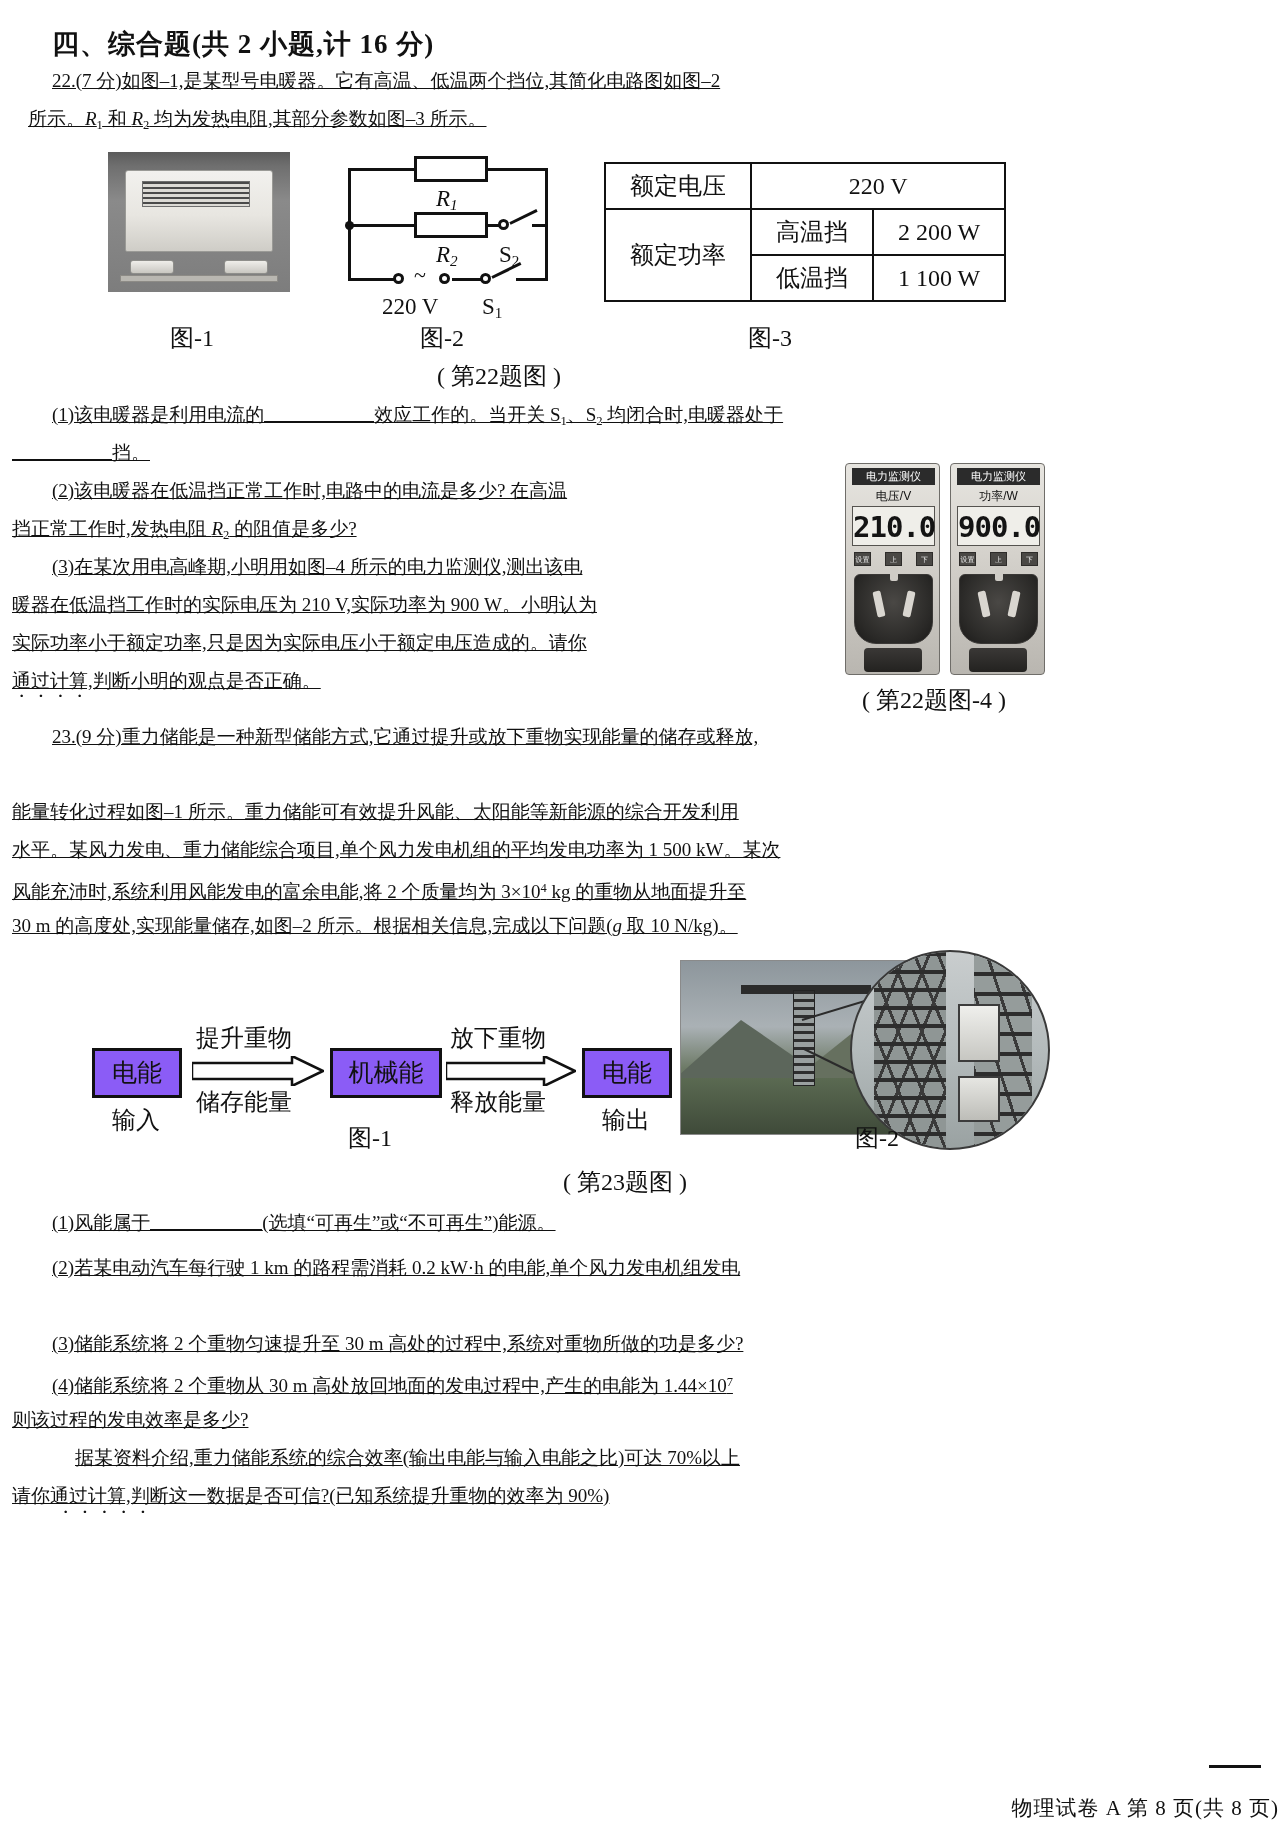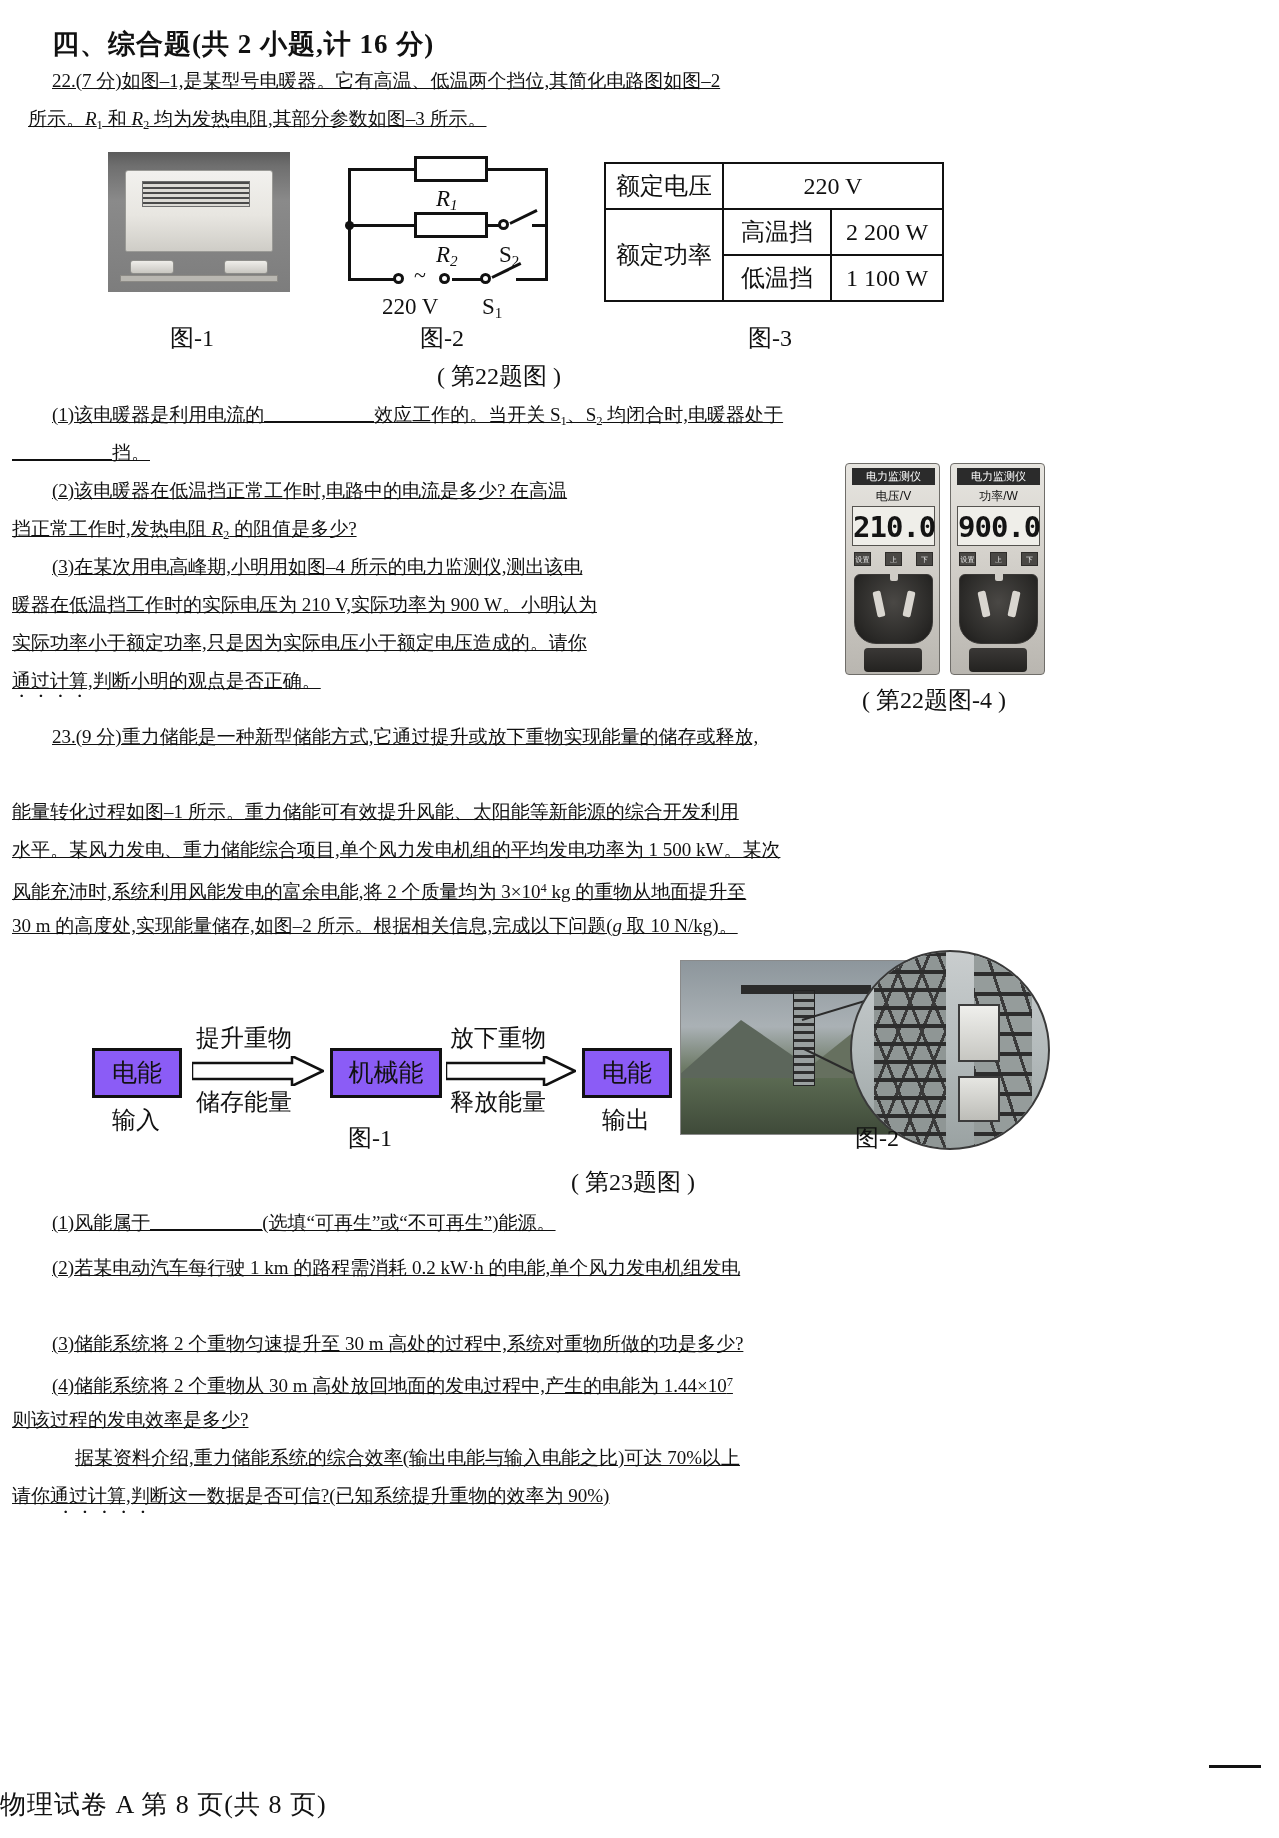--- a/index.html
+++ b/index.html
@@ -96,21 +96,21 @@
   .lbl-up { position:absolute; font-size:23px; }
 
   
   .spec-table {
     position:absolute; left:604px; top:162px;
     border-collapse: collapse;
     font-size: 24px;
   }
   .spec-table td {
     border: 2px solid #111;
-    padding: 6px 10px;
+    padding: 6px 24px;
     text-align:center;
     white-space: nowrap;
     height: 42px;
   }
   .spec-table td.lbl-cell { width: 118px; }
   .spec-table td.mode-cell { width: 108px; }
   .spec-table td.val-cell { width: 112px; }
 
   
   .meters { position:absolute; left:845px; top:463px; width:200px; height:248px; }
@@ -249,21 +249,21 @@
   }
   .block-w2 {
     position:absolute; left:106px; top:124px; width:42px; height:46px;
     background: linear-gradient(180deg,#e6e6e2,#bdbdb8);
     border:2px solid #3c3c3c;
   }
 
   
   .footer {
     position:absolute; left:0; bottom:16px; width:100%;
-    text-align:left; font-size:26px; letter-spacing:1px;
+    text-align:right; font-size:21px; letter-spacing:1px;
   }
   .edge-mark {
     position:absolute; right:18px; bottom:70px; width:52px; height:3px; background:#111;
   }
 </style>
 </head>
 <body>
 
 <div class="page">
 
@@ -447,21 +447,21 @@
       <line x1="2" y1="58" x2="88" y2="100" stroke="#2b2b2b" stroke-width="2"></line>
     </svg>
     <div class="crane-circle">
       <div class="lattice"></div>
       <div class="lattice2"></div>
       <div class="block-w"></div>
       <div class="block-w2"></div>
     </div>
   </div>
   <div class="cap" style="left:855px; top:1122px;">图-2</div>
-  <div class="cap" style="left:563px; top:1166px;margin-left:8px;">( 第23题图 )</div>
+  <div class="cap" style="left:563px; top:1166px;">( 第23题图 )</div>
 
   <div class="para" style="left:52px; top:1204px; width:1180px;">
     <span>(1)风能属于</span><span class="blank" style="width:112px;"></span><span>(选填“可再生”或“不可再生”)能源。</span>
   </div>
   <div class="para" style="left:52px; top:1249px; width:1210px;">(2)若某电动汽车每行驶 1 km 的路程需消耗 0.2 kW·h 的电能,单个风力发电机组发电</div>
   <div class="para" style="left:52px; top:1325px; width:1215px;">(3)储能系统将 2 个重物匀速提升至 30 m 高处的过程中,系统对重物所做的功是多少?</div>
   <div class="para" style="left:52px; top:1363px; width:1230px;">
     <span>(4)储能系统将 2 个重物从 30 m 高处放回地面的发电过程中,产生的电能为 1.44×10</span><sup>7</sup>
   </div>
   <div class="para" style="left:12px; top:1401px; width:1200px;">则该过程的发电效率是多少?</div>

